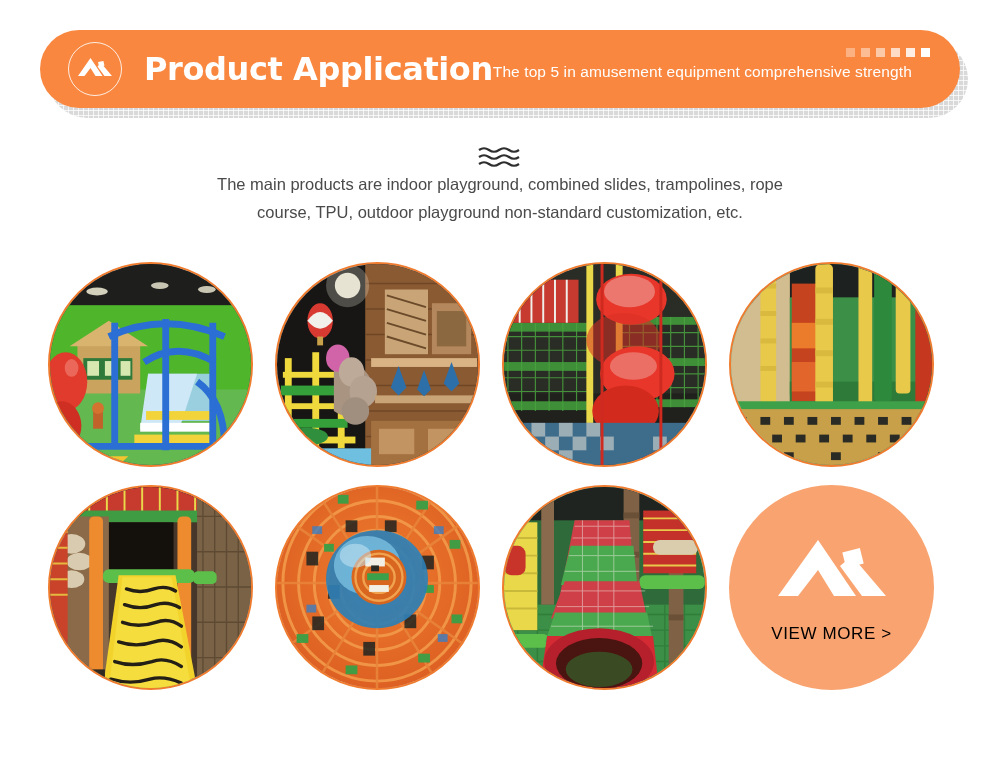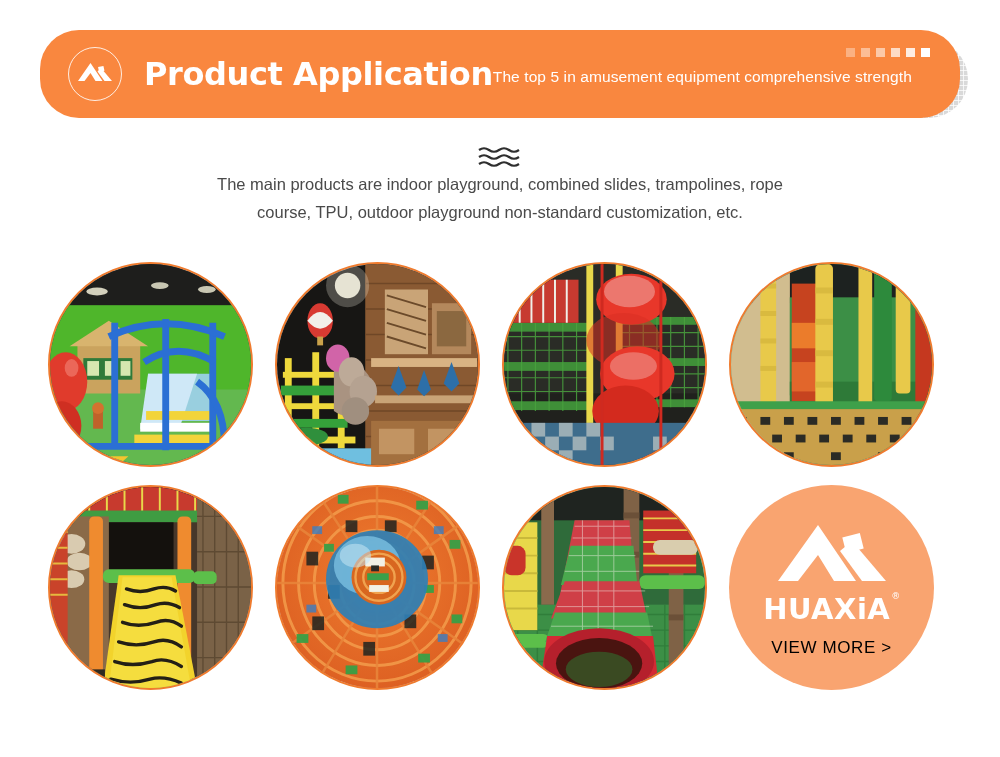--- a/index.html
+++ b/index.html
@@ -37,21 +37,21 @@
       linear-gradient(to right, rgba(255,255,255,0.75) 1px, transparent 1px),
       linear-gradient(to bottom, rgba(255,255,255,0.75) 1px, transparent 1px);
     background-size: 5px 5px;
     opacity: 0.95;
   }
   .banner {
     position: absolute;
     left: 0;
     top: 0;
     width: 920px;
-    height: 88px;
+    height: 78px;
     border-radius: 39px;
     background: #f9873f;
     display: flex;
     align-items: center;
   }
   .banner-logo {
     width: 52px;
     height: 52px;
     border-radius: 50%;
     border: 1.5px solid rgba(255,255,255,0.85);
@@ -587,19 +587,16 @@
     </div>
 
     <div class="viewmore">
       <div class="vm-logo">
         <svg width="108" height="66" viewBox="0 0 108 66" aria-hidden="true">
           <path d="M40 2 L78 58 L56 58 L40 32 L20 58 L0 58 Z" fill="#ffffff"></path>
           <path d="M74 18 L108 58 L84 58 L62 28 Z" fill="#ffffff"></path>
           <rect x="66" y="12" width="18" height="16" fill="#ffffff" transform="rotate(-14 75 20)"></rect>
         </svg>
       </div>
-      <div class="vm-brand">
-        <span>HUAXiA</span><sup>®</sup>
-      </div>
       <div class="vm-link">VIEW MORE &gt;</div>
     </div>
   </div>
 </div>
 
 </body></html>

